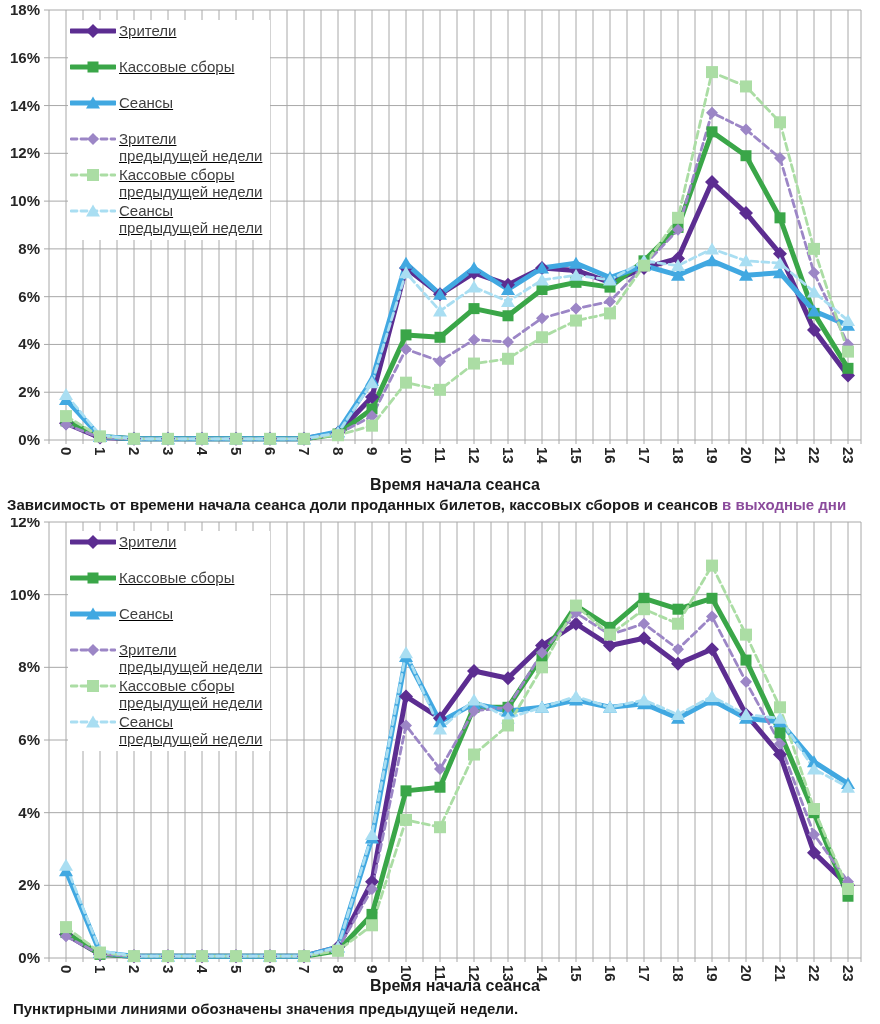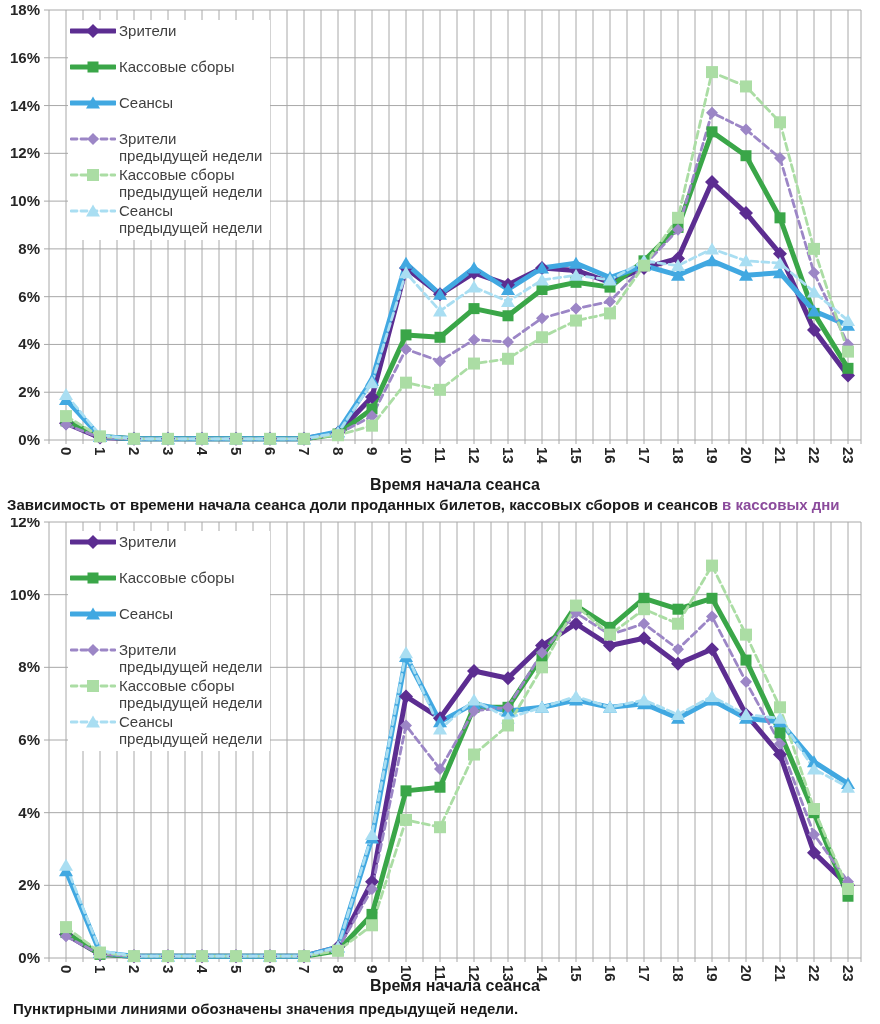--- a/index.html
+++ b/index.html
@@ -1,19 +1,19 @@
 <!DOCTYPE html>
 <html><head>
 <meta charset="utf-8">
 <style>
   html,body{margin:0;padding:0;background:#fff;}
   body{width:880px;height:1024px;font-family:"Liberation Sans",sans-serif;-webkit-font-smoothing:antialiased;}
   #page{position:relative;width:880px;height:1024px;overflow:hidden;background:#fff;}
   .chart-svg{position:absolute;left:0;display:block;}
-  .legend{position:absolute;background:#ffffff;padding:2px 8px 2px 2px;z-index:5;}
+  .legend{position:absolute;background:#ffffff;padding:2px 8px 2px 2px;z-index:5;text-decoration:underline;}
   .legend-row{display:flex;align-items:flex-start;}
   .legend-row.single{margin-bottom:19px;}
   .legend-row.double{margin-bottom:2px;}
   .legend-swatch{flex:0 0 46px;margin-top:1px;}
   .legend-label{font-size:15px;line-height:17px;color:#3f3f3f;margin-left:3px;white-space:nowrap;}
   .caption{position:absolute;left:7px;top:495px;width:870px;font-size:15px;line-height:20px;font-weight:bold;color:#1a1a1a;z-index:6;}
   .caption .hl{font-weight:bold;}
   .footer-note{position:absolute;left:13px;top:999px;width:870px;font-size:15px;line-height:20px;font-weight:bold;color:#1a1a1a;z-index:6;}
 </style>
 </head>
@@ -273,21 +273,21 @@
         <text transform="translate(639,447) rotate(90)" font-size="15" font-weight="bold" fill="#262626">17</text>
         <text transform="translate(673,447) rotate(90)" font-size="15" font-weight="bold" fill="#262626">18</text>
         <text transform="translate(707,447) rotate(90)" font-size="15" font-weight="bold" fill="#262626">19</text>
         <text transform="translate(741,447) rotate(90)" font-size="15" font-weight="bold" fill="#262626">20</text>
         <text transform="translate(775,447) rotate(90)" font-size="15" font-weight="bold" fill="#262626">21</text>
         <text transform="translate(809,447) rotate(90)" font-size="15" font-weight="bold" fill="#262626">22</text>
         <text transform="translate(843,447) rotate(90)" font-size="15" font-weight="bold" fill="#262626">23</text>
         <text x="455" y="490" text-anchor="middle" font-size="16" font-weight="bold" fill="#1a1a1a">Время начала сеанса</text>
       </svg>
     </div>
-  <div class="caption"><span>Зависимость от времени начала сеанса доли проданных билетов, кассовых сборов и сеансов</span> <span class="hl" id="caption-hl" style="color: rgb(139, 75, 156);">в кассовых дни</span></div>
+  <div class="caption"><span>Зависимость от времени начала сеанса доли проданных билетов, кассовых сборов и сеансов</span> <span class="hl" id="caption-hl" style="color: rgb(139, 75, 156);">в выходные дни</span></div>
   <div id="chart-bottom">
       <svg width="880" height="482" class="chart-svg" style="top: 518px;">
         <line x1="49" y1="4" x2="49" y2="444" stroke="#a8a8a8" stroke-width="1"></line>
         <line x1="66" y1="4" x2="66" y2="444" stroke="#a8a8a8" stroke-width="1"></line>
         <line x1="83" y1="4" x2="83" y2="444" stroke="#a8a8a8" stroke-width="1"></line>
         <line x1="100" y1="4" x2="100" y2="444" stroke="#a8a8a8" stroke-width="1"></line>
         <line x1="117" y1="4" x2="117" y2="444" stroke="#a8a8a8" stroke-width="1"></line>
         <line x1="134" y1="4" x2="134" y2="444" stroke="#a8a8a8" stroke-width="1"></line>
         <line x1="151" y1="4" x2="151" y2="444" stroke="#a8a8a8" stroke-width="1"></line>
         <line x1="168" y1="4" x2="168" y2="444" stroke="#a8a8a8" stroke-width="1"></line>

